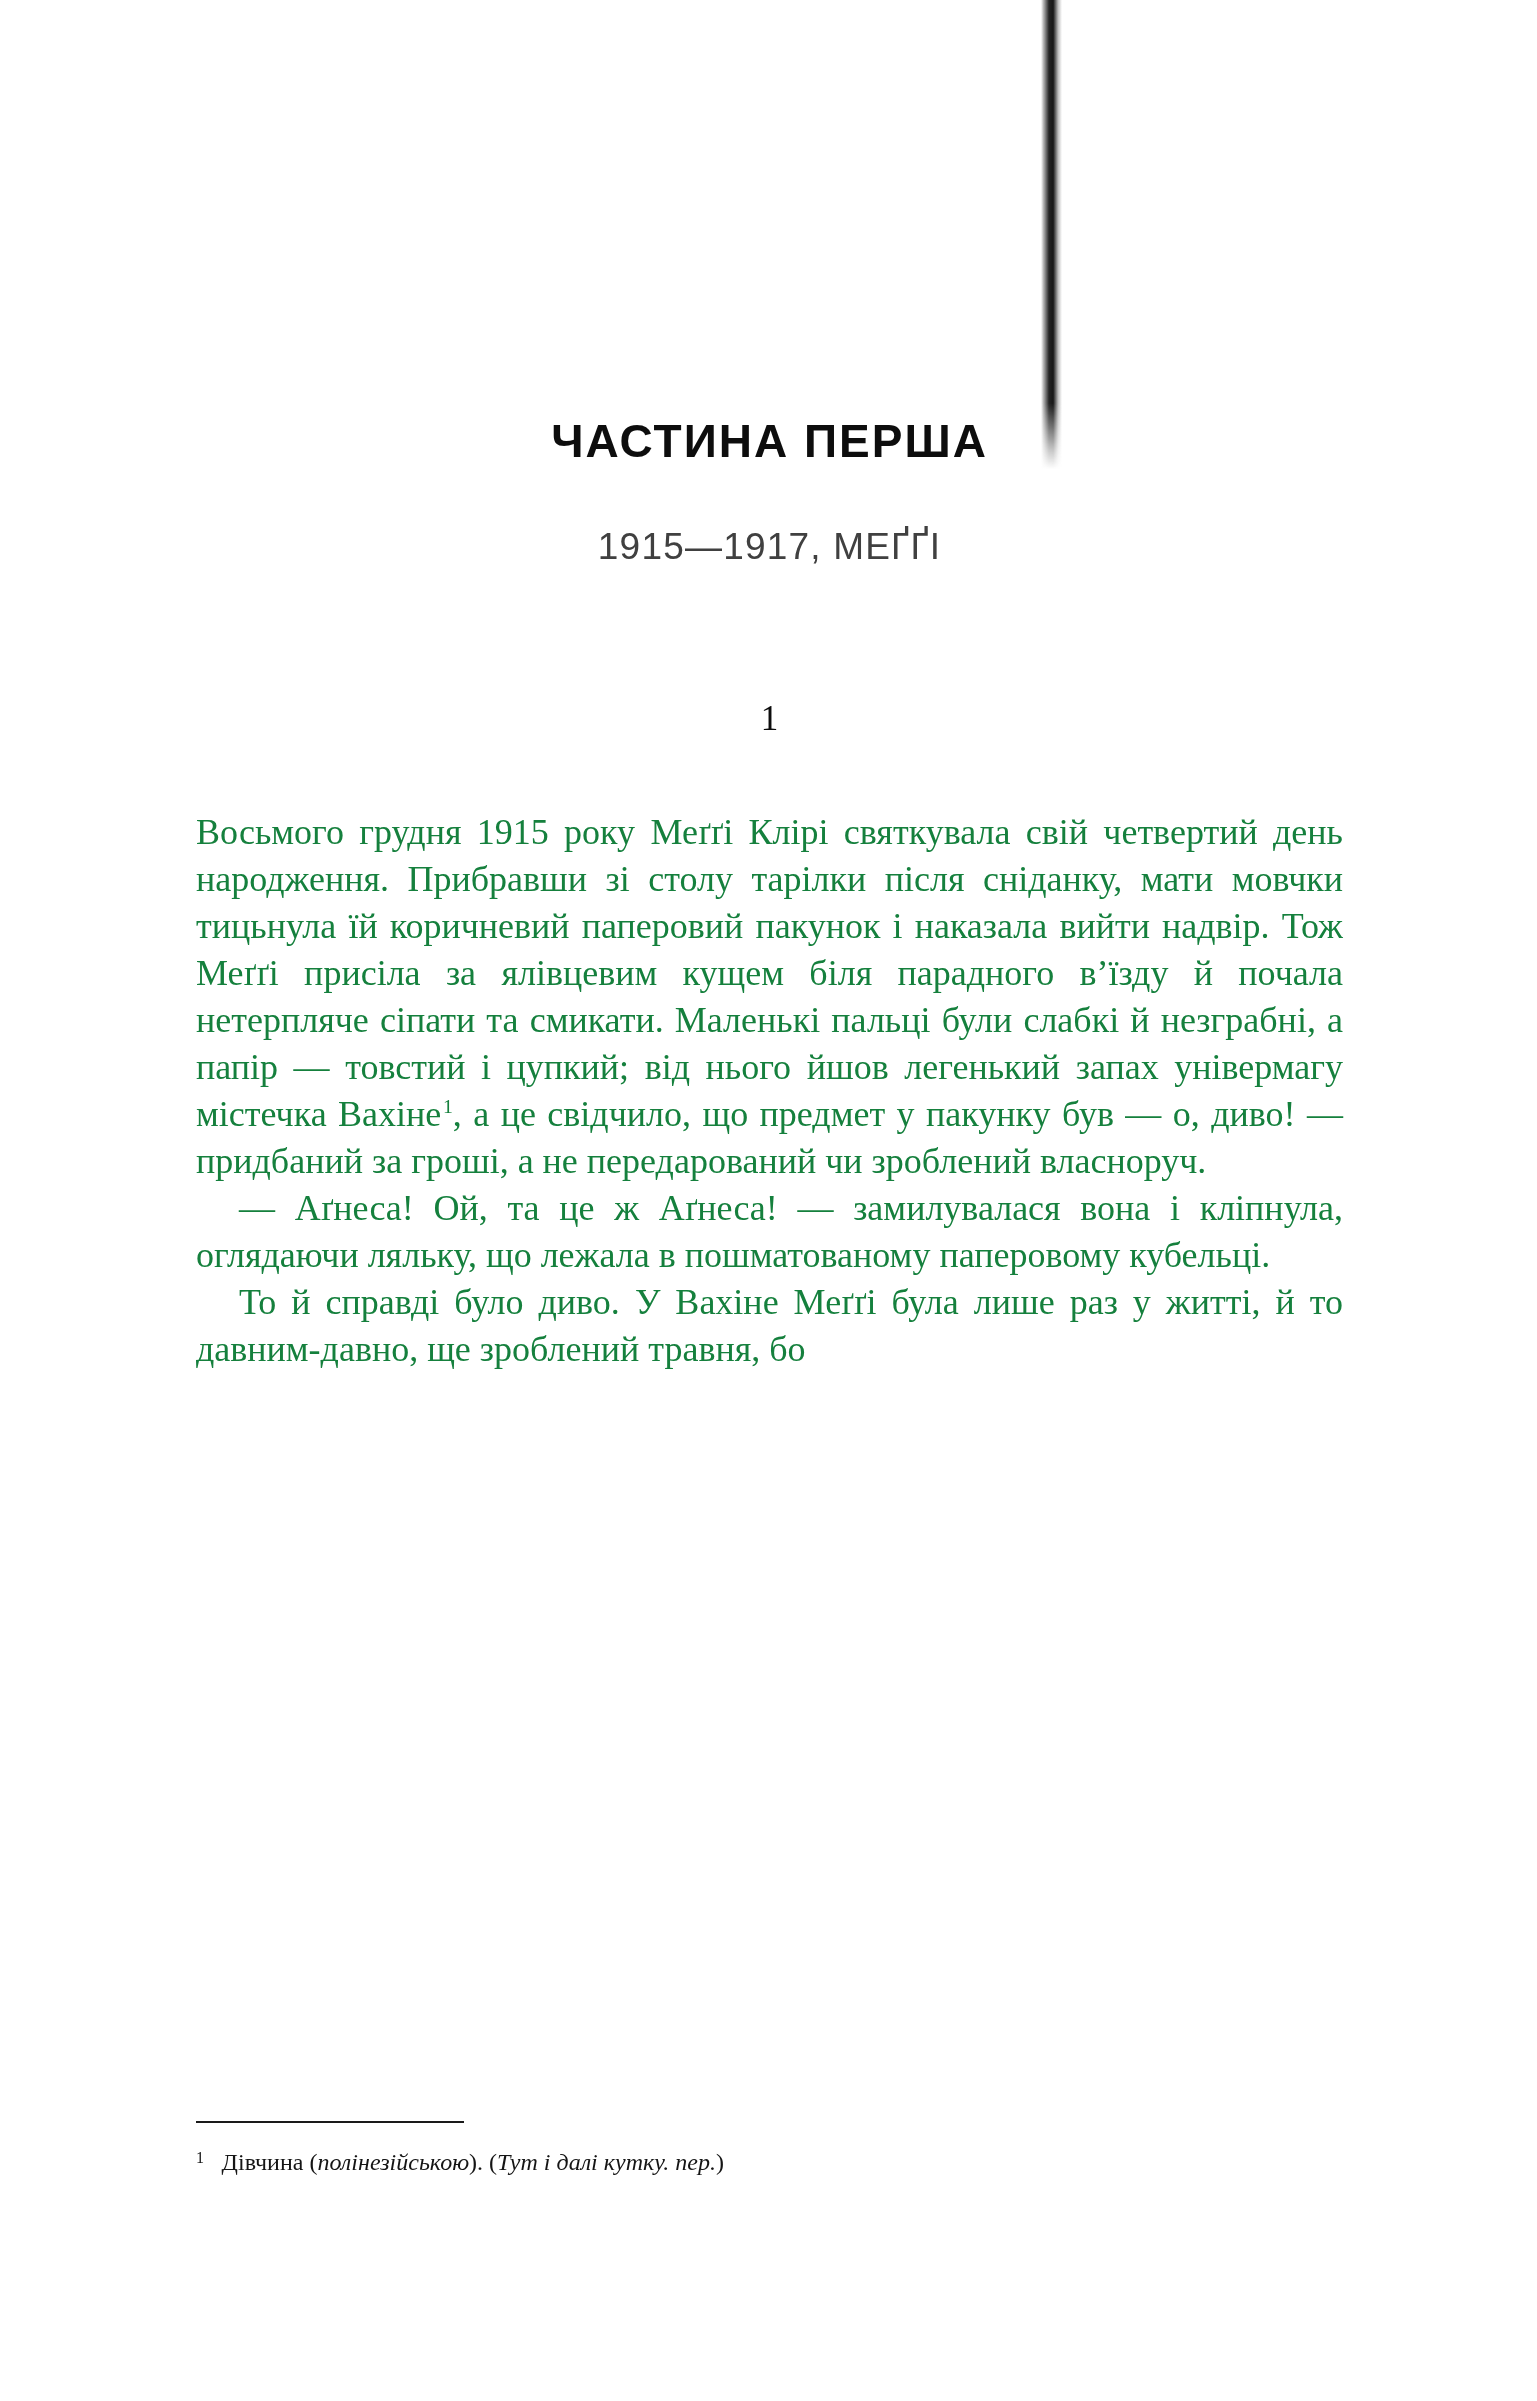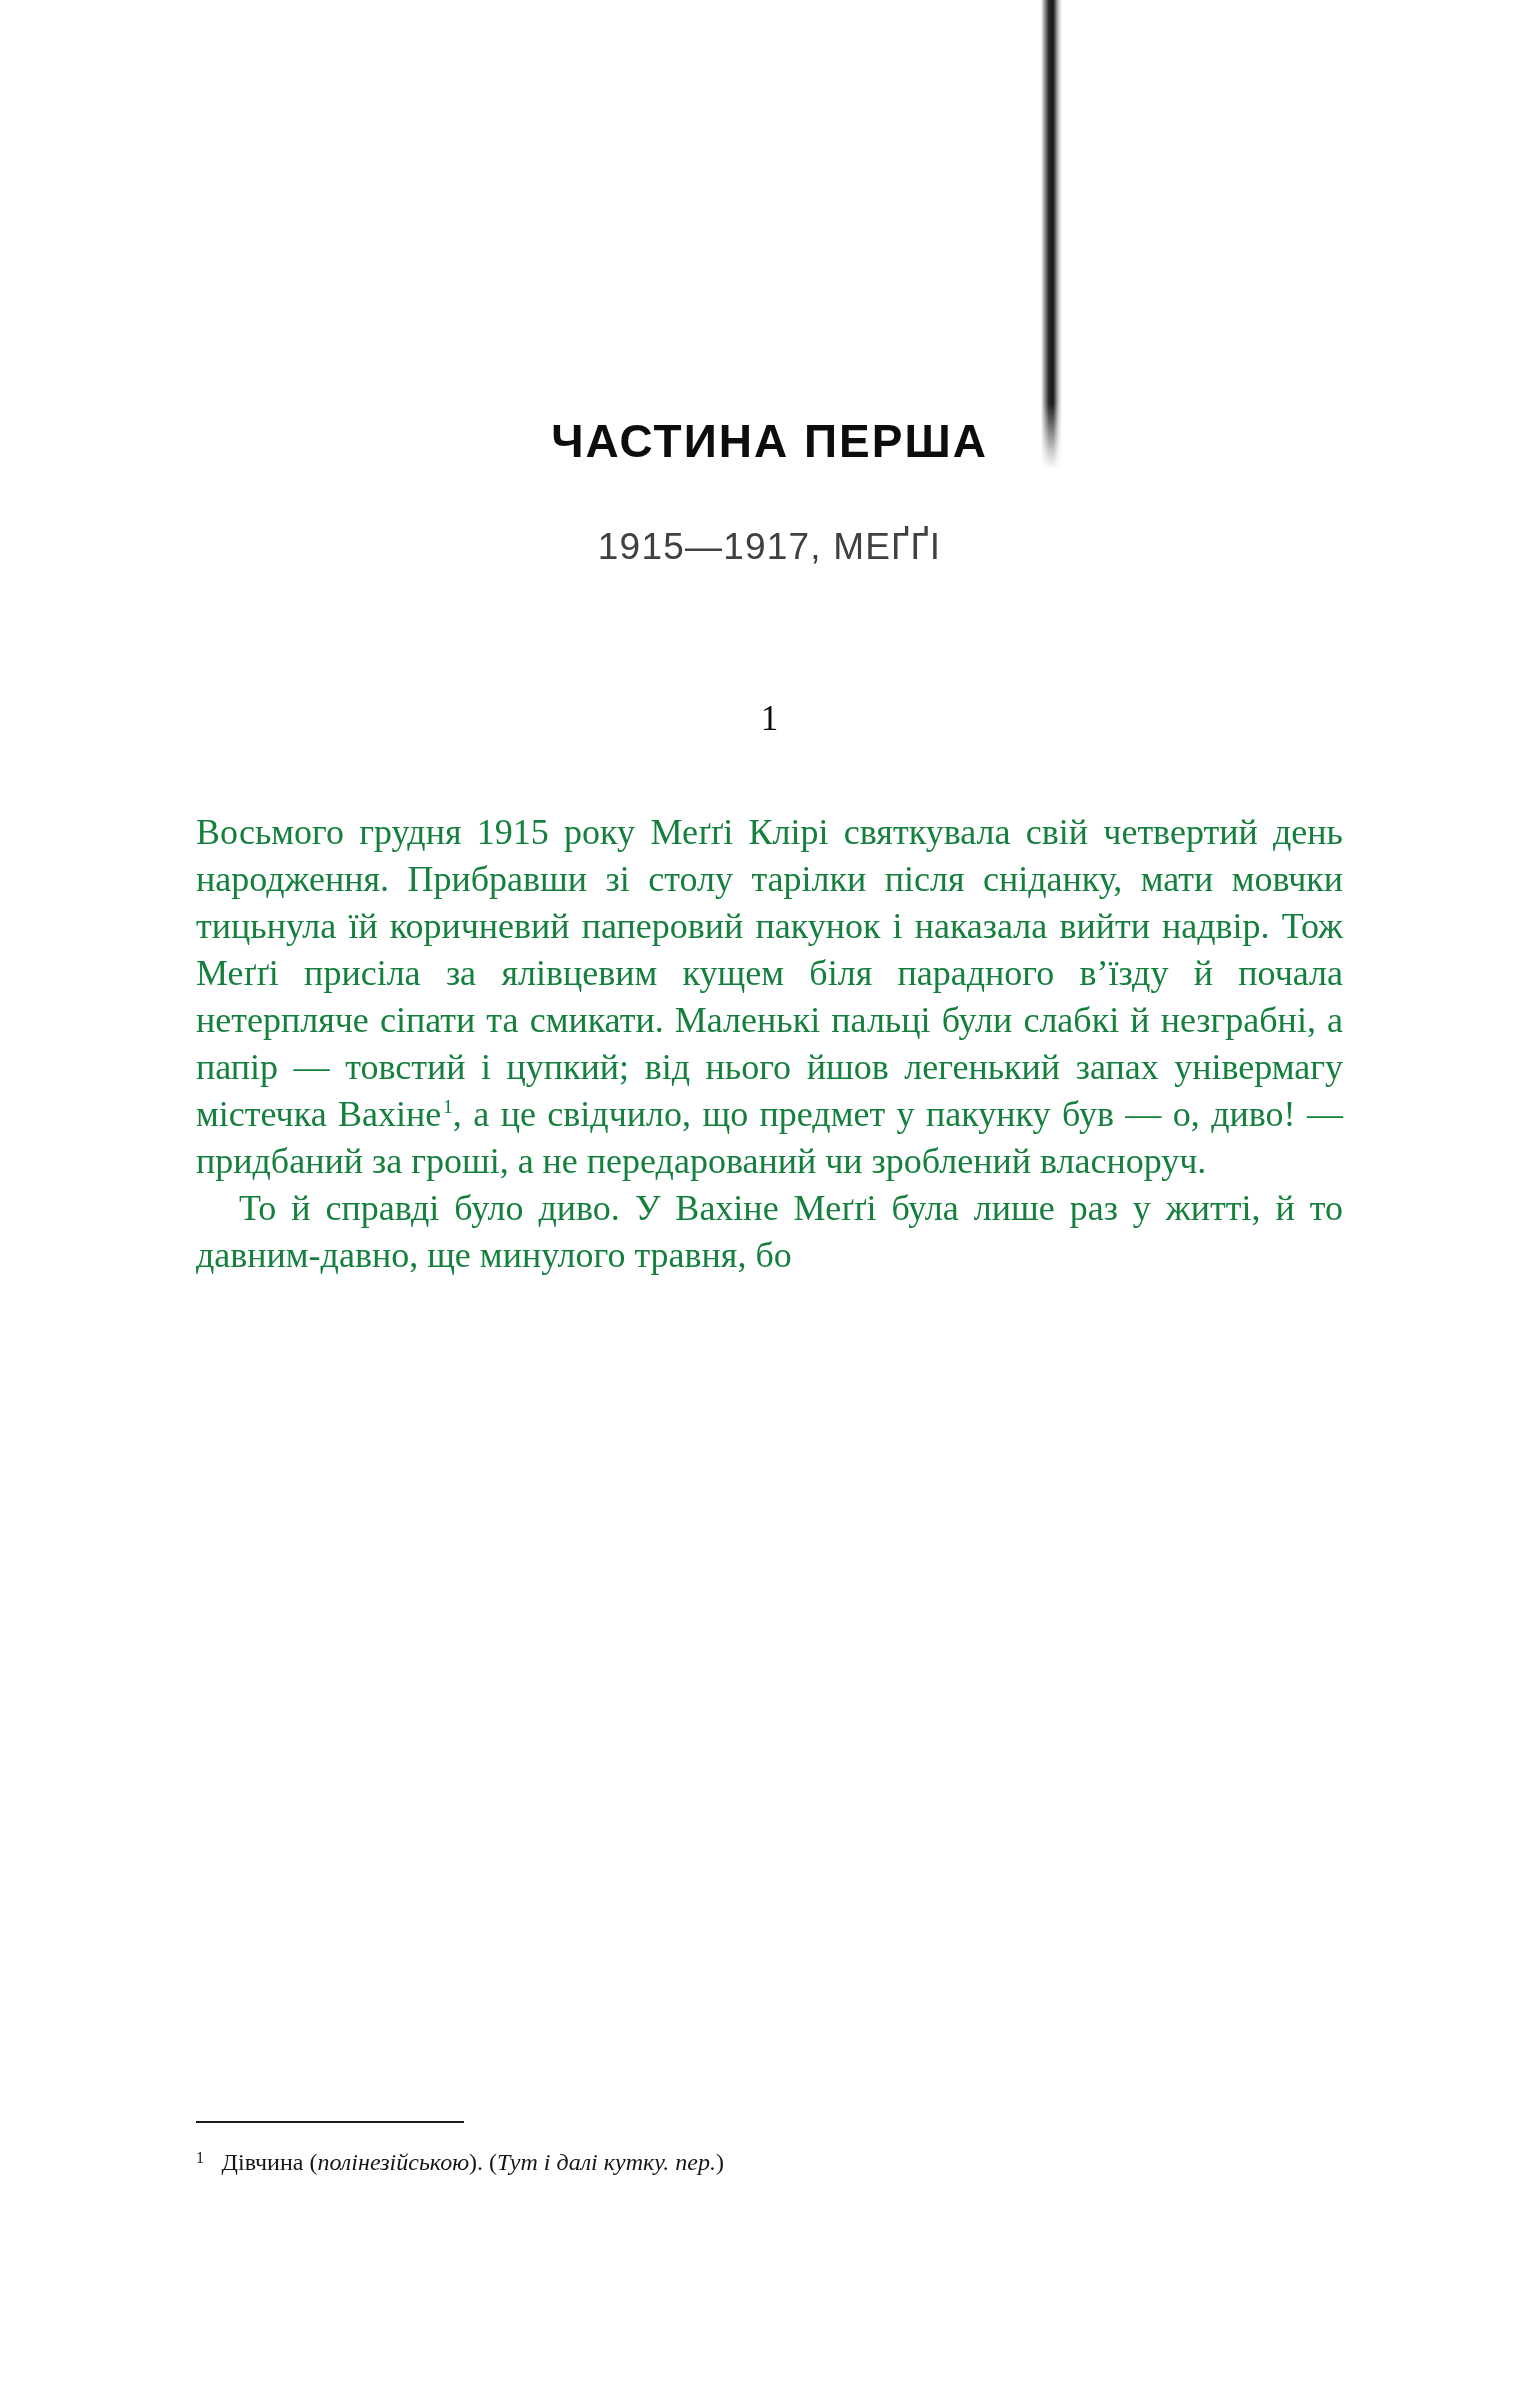--- a/index.html
+++ b/index.html
@@ -164,22 +164,23 @@
 
     <h2 class="part-subtitle">1915—1917, МЕҐҐІ</h2>
 
     <div class="chapter-number">1</div>
 
     <div class="body-text">
 
       <p class="first"><span>Восьмого грудня 1915 року Меґґі Клірі святкувала свій четвертий день народження. Прибравши зі столу тарілки після сніданку, мати мовчки тицьнула їй коричневий паперовий пакунок і наказала вийти надвір. Тож Меґґі присіла за ялівцевим кущем біля парадного в’їзду й почала нетерпляче сіпати та смикати. Маленькі пальці були слабкі й незграбні, а папір — товстий і цупкий; від нього йшов легенький запах універмагу містечка Вахіне</span><sup class="fn-ref">1</sup><span>, а це свідчило, що предмет у пакунку був — о, диво! — придбаний за гроші, а не передарований чи зроблений власноруч.</span></p>
 
 
+      <p>— Аґнеса! Ой, та це ж Аґнеса! — замилувалася вона і кліпнула, оглядаючи ляльку, що лежала в пошматованому паперовому кубельці.</p>
 
-      <p>То й справді було диво. У Вахіне Меґґі була лише раз у житті, й то давним-давно, ще минулого травня, бо</p>
+      <p>То й справді було диво. У Вахіне Меґґі була лише раз у житті, й то давним-давно, ще зроблений травня, бо</p>
 
     </div>
 
     <div class="footnote-area">
       <div class="footnote-rule"></div>
       <div class="footnote">
         <span class="footnote-marker">1</span>
         <span class="footnote-text"><span>Дівчина (</span><i>полінезійською</i><span>). (</span><i>Тут і далі кутку. пер.</i><span>)</span></span>
       </div>
     </div>

